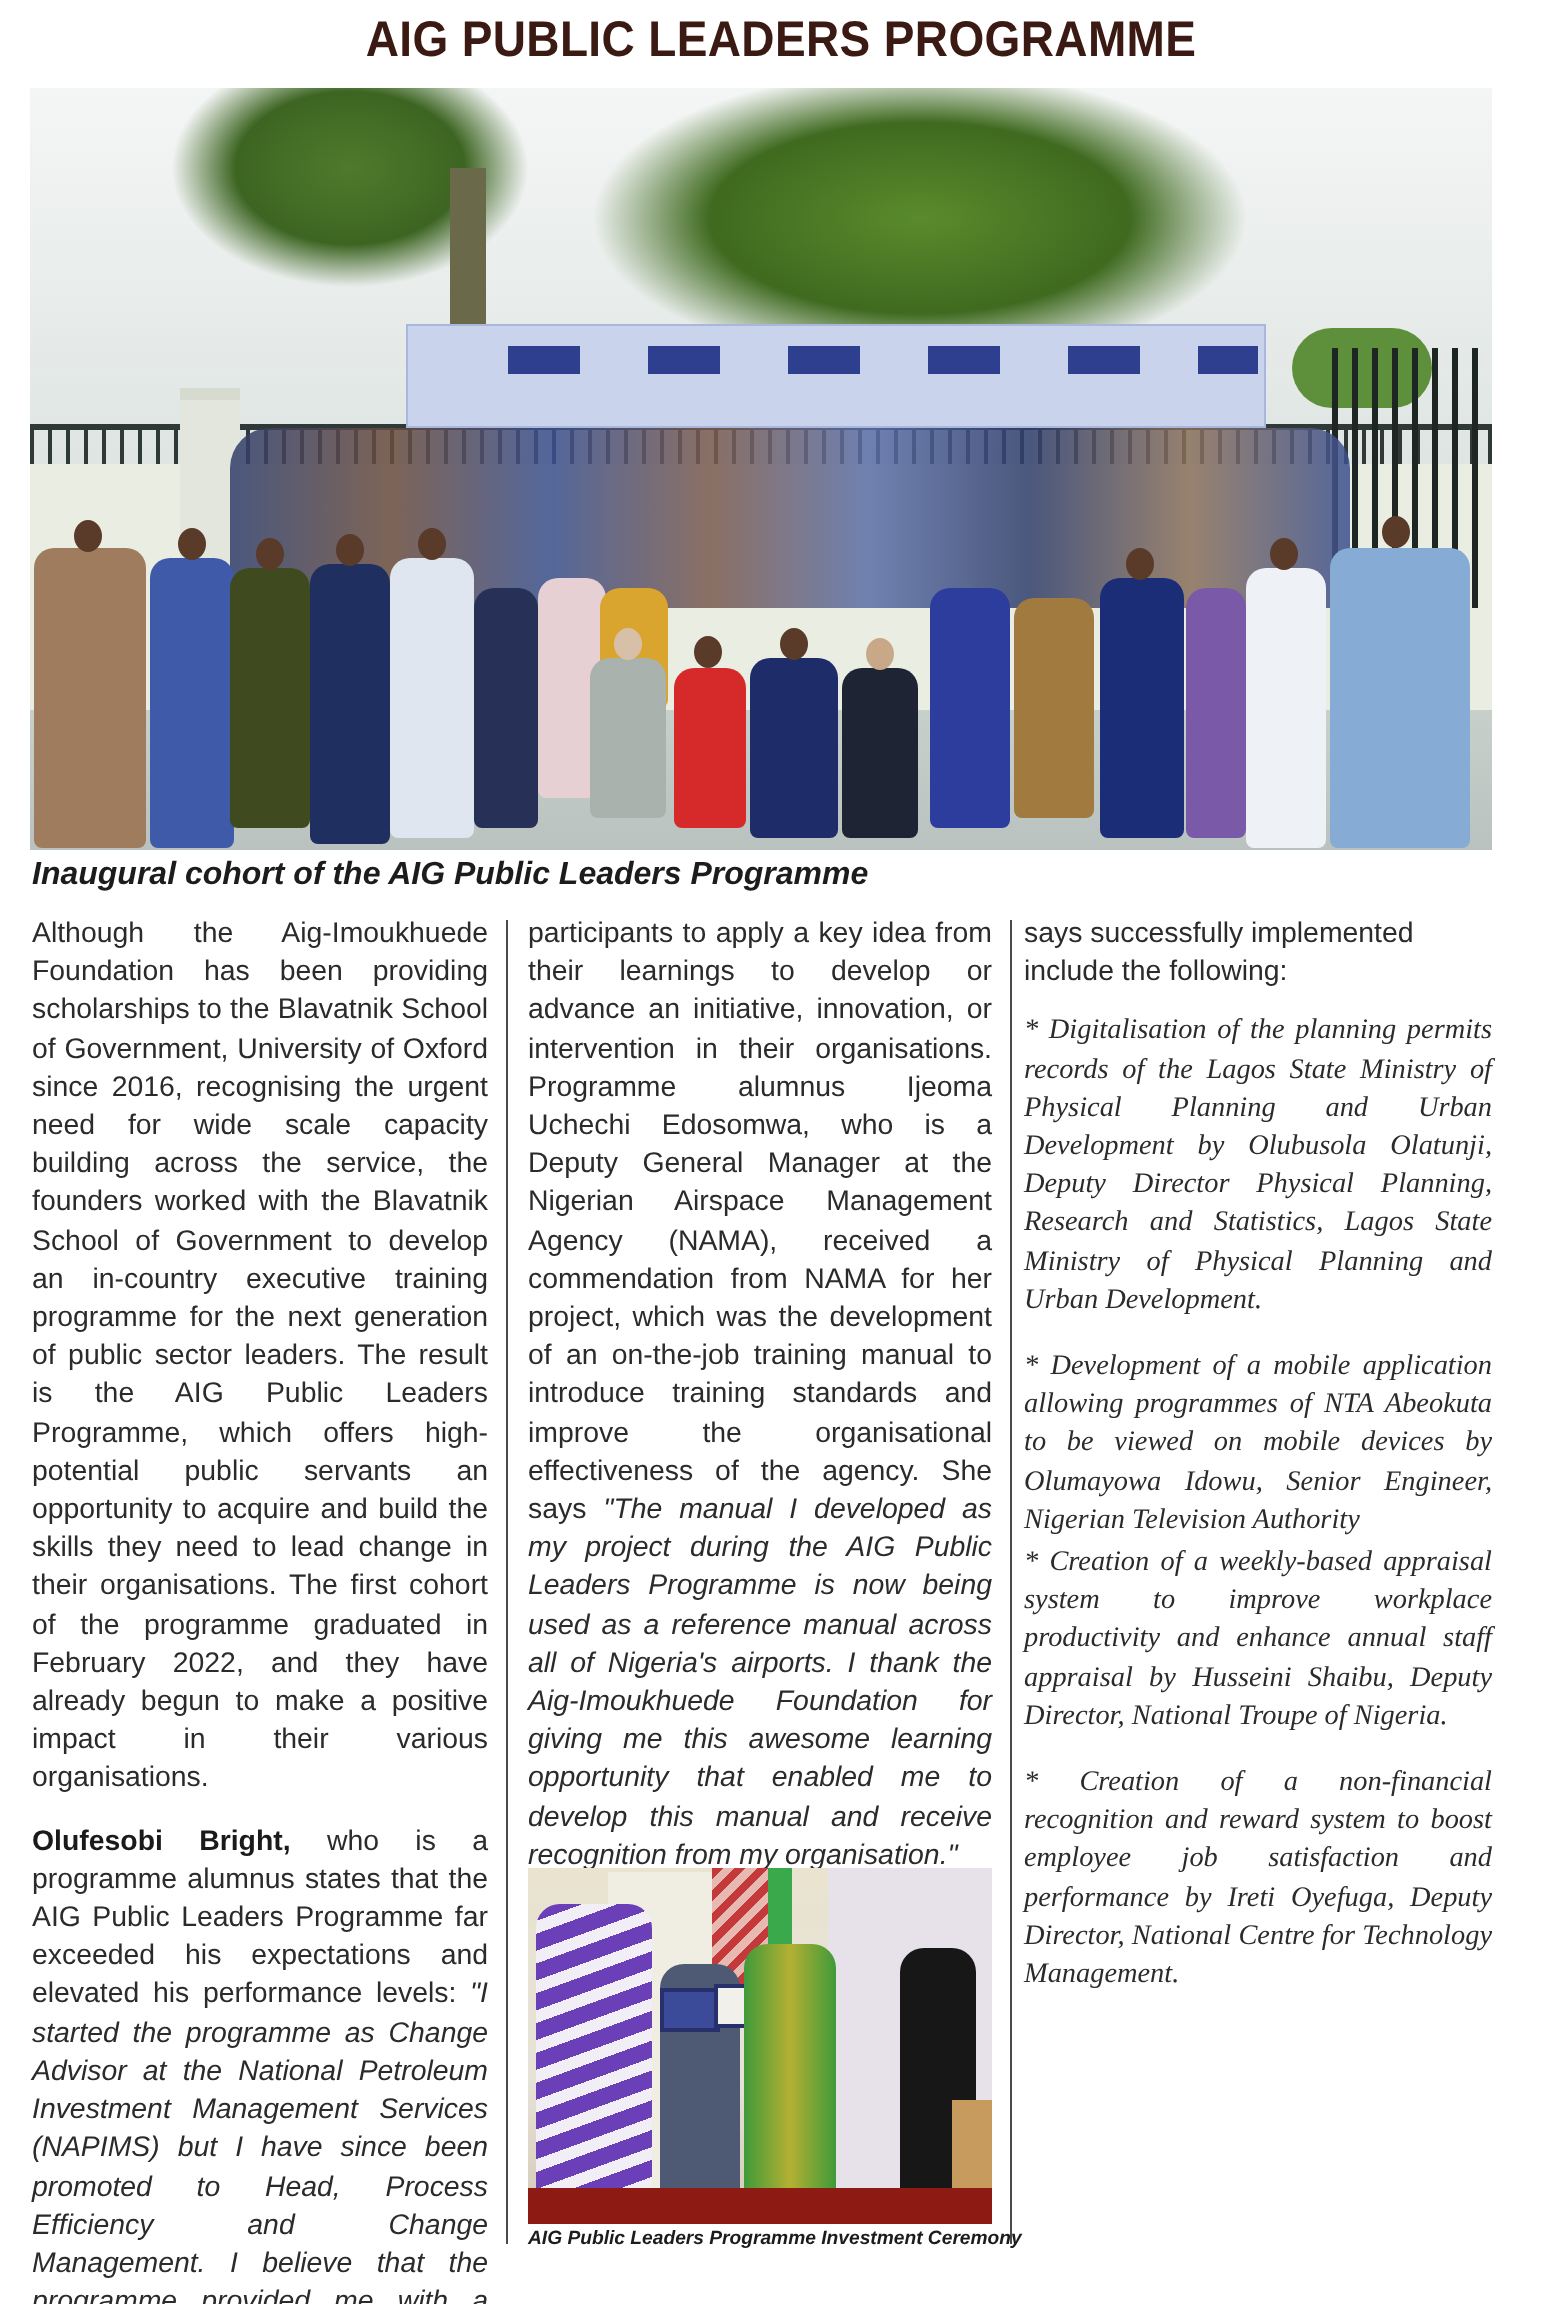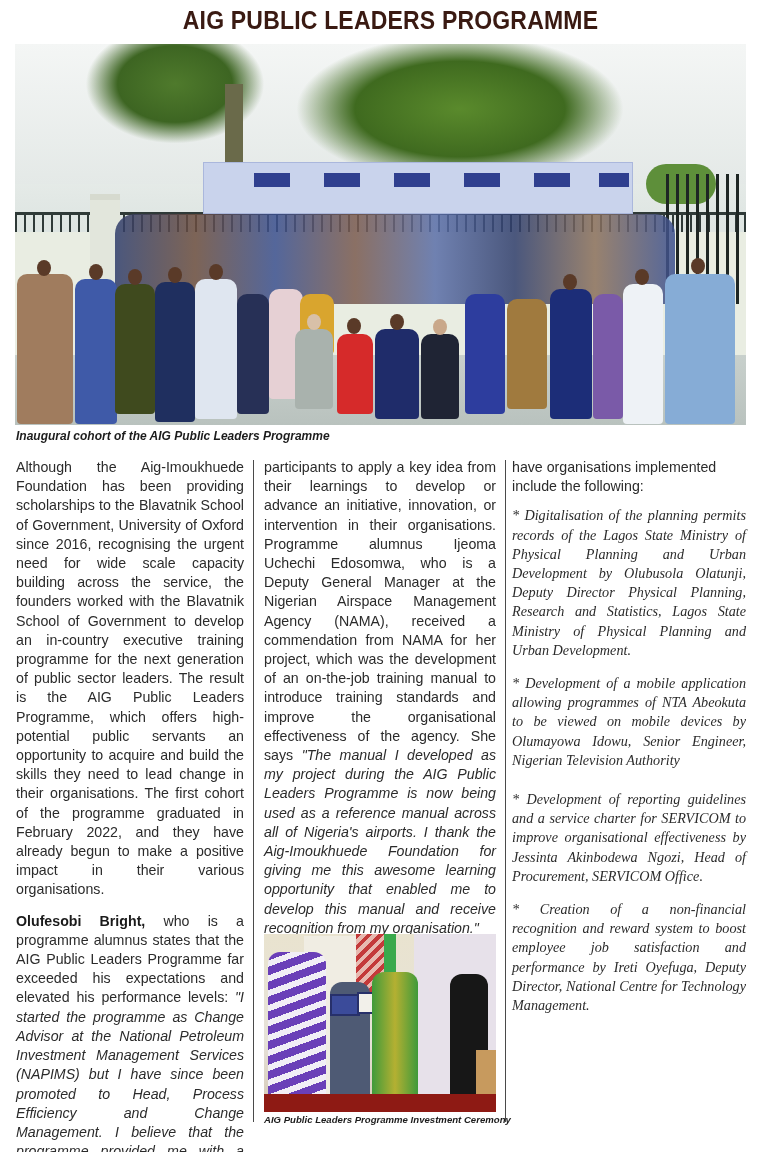--- a/index.html
+++ b/index.html
@@ -23,21 +23,21 @@
   .hero .backdrop .logo { position:absolute; top:10px; width:36px; height:14px; background:#2f3f8f; }
   .hero .palm { position:absolute; border-radius:50%; }
   .hero .gate { position:absolute; right:0; top:130px; width:80px; height:130px;
                 background:repeating-linear-gradient(90deg,#1e2624 0 3px,transparent 3px 10px); }
   .hero .tree { position:absolute; right:30px; top:120px; width:70px; height:40px; border-radius:30px; background:#5e8f3a; }
   .hero .ground { position:absolute; left:0; bottom:0; width:100%; height:70px;
                   background:linear-gradient(180deg,#c8d0cc,#b9c2be); }
   .hero .crowd { position:absolute; left:0; top:140px; width:100%; height:240px; }
   .person { position:absolute; border-radius:10px 10px 4px 4px; }
   .head { position:absolute; width:14px; height:16px; border-radius:50%; background:#5a3a28; }
-  .caption1 { position:absolute; left:16px; top:429px; font-size:12px; font-weight:bold; font-style:italic; color:#1c1c1c; }
+  .caption1 { position:absolute; left:16px; top:429px; font-size:16px; font-weight:bold; font-style:italic; color:#1c1c1c; }
 
   .col { position:absolute; top:458px; font-size:14.2px; line-height:19.2px; color:#2b2b2b; }
   .col p { margin:0 0 10px 0; text-align:justify; }
   .c1 { left:16px; width:228px; }
   .c2 { left:264px; width:232px; }
   .c3 { left:512px; width:234px; }
   .sep { position:absolute; top:460px; width:1px; height:662px; background:#4a4a4a; }
   .sep1 { left:253px; }
   .sep2 { left:505px; }
   .it { font-style:italic; }
@@ -144,25 +144,25 @@
   <div style="position:absolute;left:66px;top:60px;width:26px;height:18px;background:#3b4b9a;border:2px solid #27306a;"></div>
   <div style="position:absolute;left:93px;top:58px;width:26px;height:18px;background:#f2f0ea;border:2px solid #27306a;"></div>
   <div class="p" style="left:108px;top:38px;width:46px;height:128px;background:linear-gradient(90deg,#3f9a3a,#b4b032,#3f9a3a);"></div>
   <div class="p" style="left:186px;top:40px;width:38px;height:125px;background:#171717;"></div>
   <div style="position:absolute;left:212px;top:116px;width:20px;height:50px;background:#c79a5e;"></div>
   <div class="floor"></div>
 </div>
 <div class="caption2">AIG Public Leaders Programme Investment Ceremony</div>
 
 <div class="col c3">
-  <p style="text-align:left;">have organisations implemented include the following:</p>
+  <p style="text-align:left;">says successfully implemented include the following:</p>
   <div class="list">
     <p style="margin-bottom:14px;">*  Digitalisation of the planning permits records of the Lagos State Ministry of Physical Planning and Urban Development by Olubusola Olatunji, Deputy Director Physical Planning, Research and Statistics, Lagos State Ministry of Physical Planning and Urban Development.</p>
-    <p style="margin-bottom:20px;">*  Development of a mobile application allowing programmes of NTA Abeokuta to be viewed on mobile devices by Olumayowa Idowu, Senior Engineer, Nigerian Television Authority</p>
-    <p style="margin-bottom:14px;">*  Development of reporting guidelines and a service charter for SERVICOM to improve organisational effectiveness by Jessinta Akinbodewa Ngozi, Head of Procurement, SERVICOM Office.</p>
+    <p style="margin-bottom:2px;">*  Development of a mobile application allowing programmes of NTA Abeokuta to be viewed on mobile devices by Olumayowa Idowu, Senior Engineer, Nigerian Television Authority</p>
+    <p style="margin-bottom:14px;">*  Creation of a weekly-based appraisal system to improve workplace productivity and enhance annual staff appraisal by Husseini Shaibu, Deputy Director, National Troupe of Nigeria.</p>
     <p style="margin-bottom:14px;">*  Creation of a non-financial recognition and reward system to boost employee job satisfaction and performance by Ireti Oyefuga, Deputy Director, National Centre for Technology Management.</p>
   </div>
 
 </div>
 
 <div class="footer">
   <span class="num">12</span><span> / </span><span>THE AIG-IMOUKHUEDE FOUNDATION</span>
 </div>
 
 </body></html>

